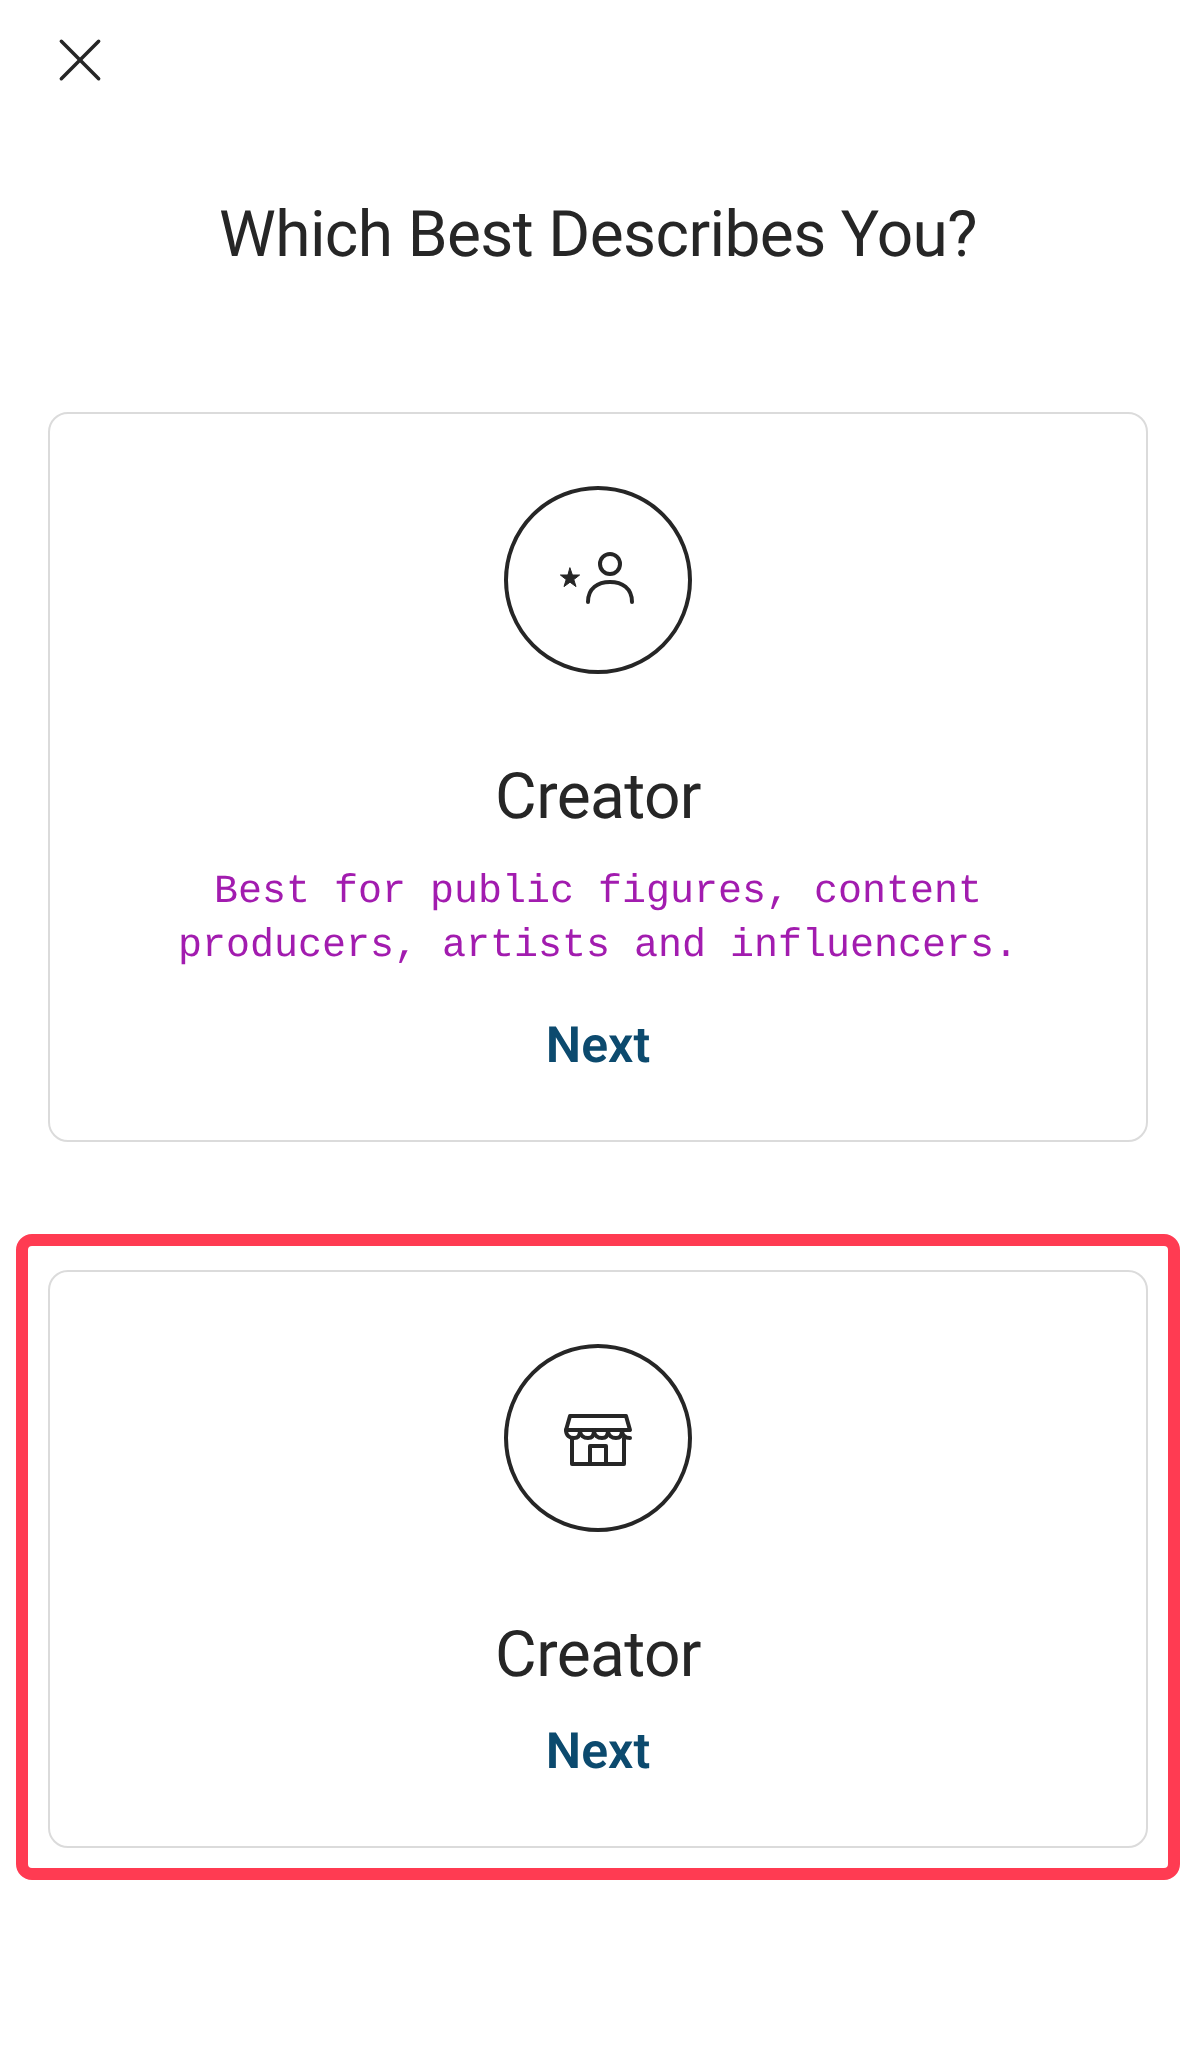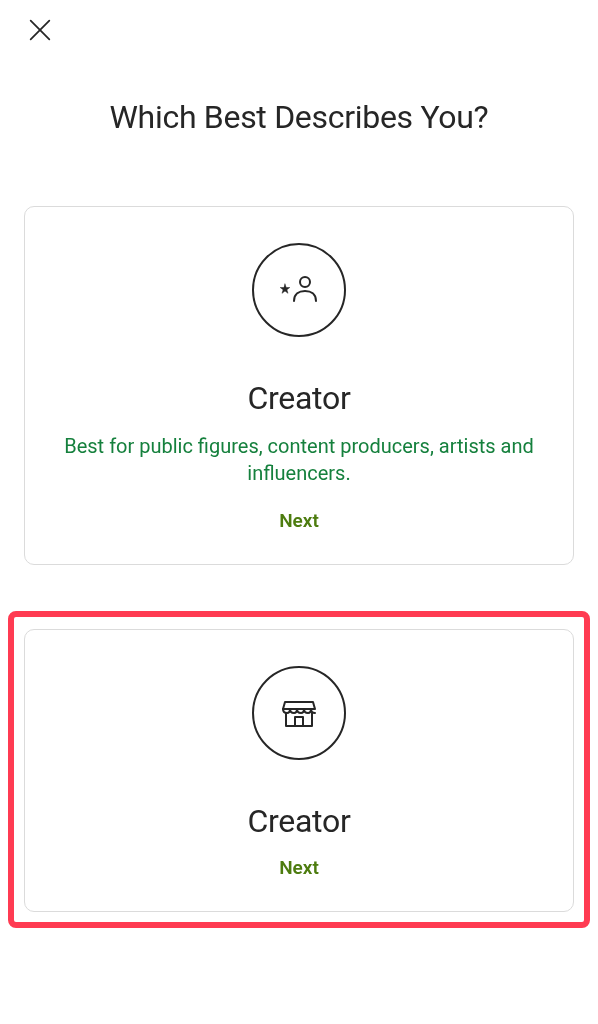--- a/index.html
+++ b/index.html
@@ -74,29 +74,30 @@
     }
     .card-title {
       font-size: 32px;
       font-weight: 400;
       color: #262626;
       margin-bottom: 16px;
       letter-spacing: -0.3px;
     }
     .card-description {
       font-size: 20px;
-      color: #15803d;
+      color: #a21caf;
       line-height: 1.35;
       margin-bottom: 22px;
       padding: 0 10px;
+      font-family: Liberation Mono, monospace;
     }
     .next-link {
-      font-size: 19px;
+      font-size: 25px;
       font-weight: 600;
-      color: #4d7c0f;
+      color: #0c4a6e;
       cursor: pointer;
       display: inline-block;
     }
   </style>
 </head>
 <body>
 
 <div class="close-btn">
   <svg viewBox="0 0 24 24" fill="none" stroke="#262626" stroke-width="1.5" stroke-linecap="round">
     <line x1="4" y1="4" x2="20" y2="20"></line>

